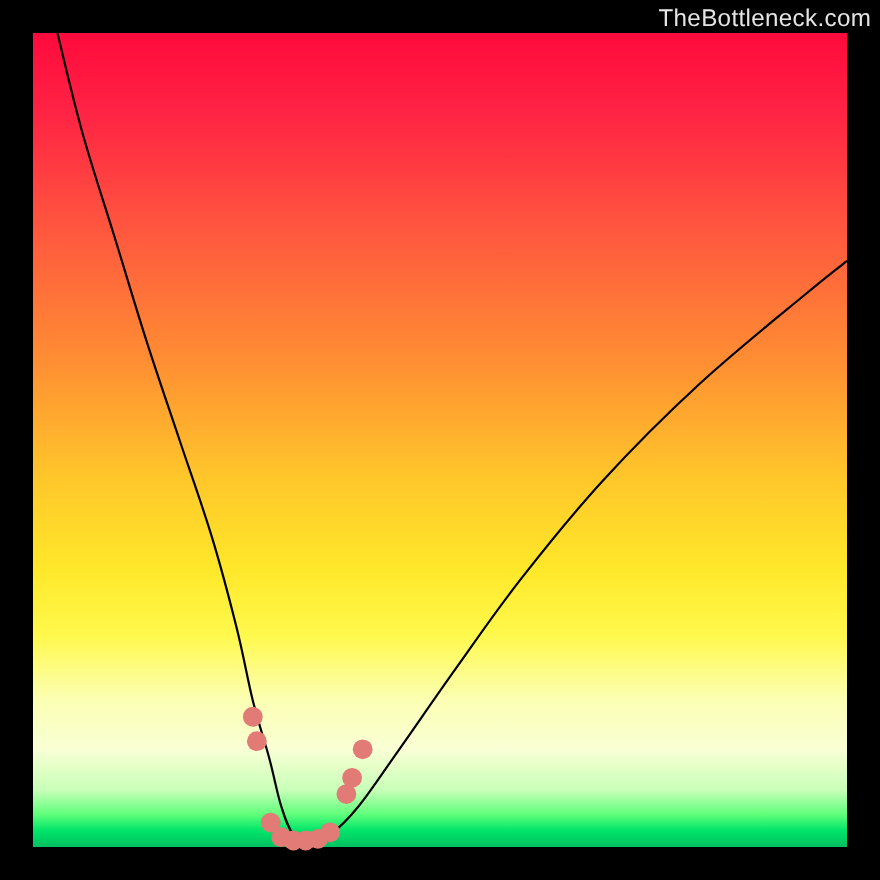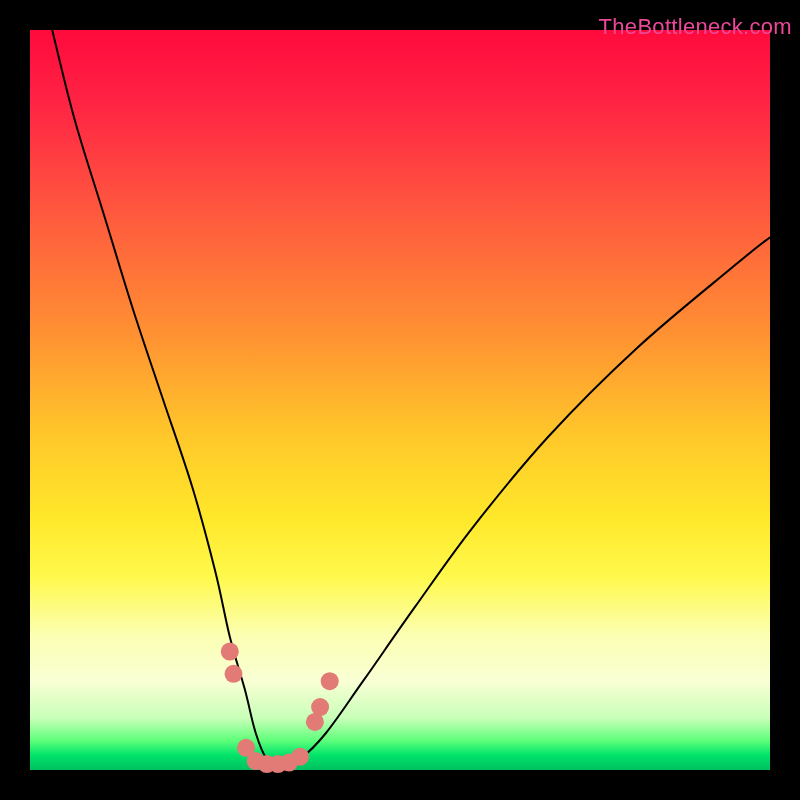--- a/index.html
+++ b/index.html
@@ -36,23 +36,23 @@
       #fbffb4 82%,
       #f9ffd4 88%,
       #c8ffb8 93%,
       #5fff7a 96%,
       #00e46a 98%,
       #00c060 100%
     );
   }
   .watermark {
     position: absolute;
-    top: 14px;
+    top: 4px;
     right: 8px;
-    color: #ec4899;
+    color: #e5e5e5;
     font-size: 22px;
     letter-spacing: 0.3px;
     font-weight: 400;
     user-select: none;
     pointer-events: none;
   }
   svg.curve-layer {
     position: absolute;
     left: 0;
     top: 0;

